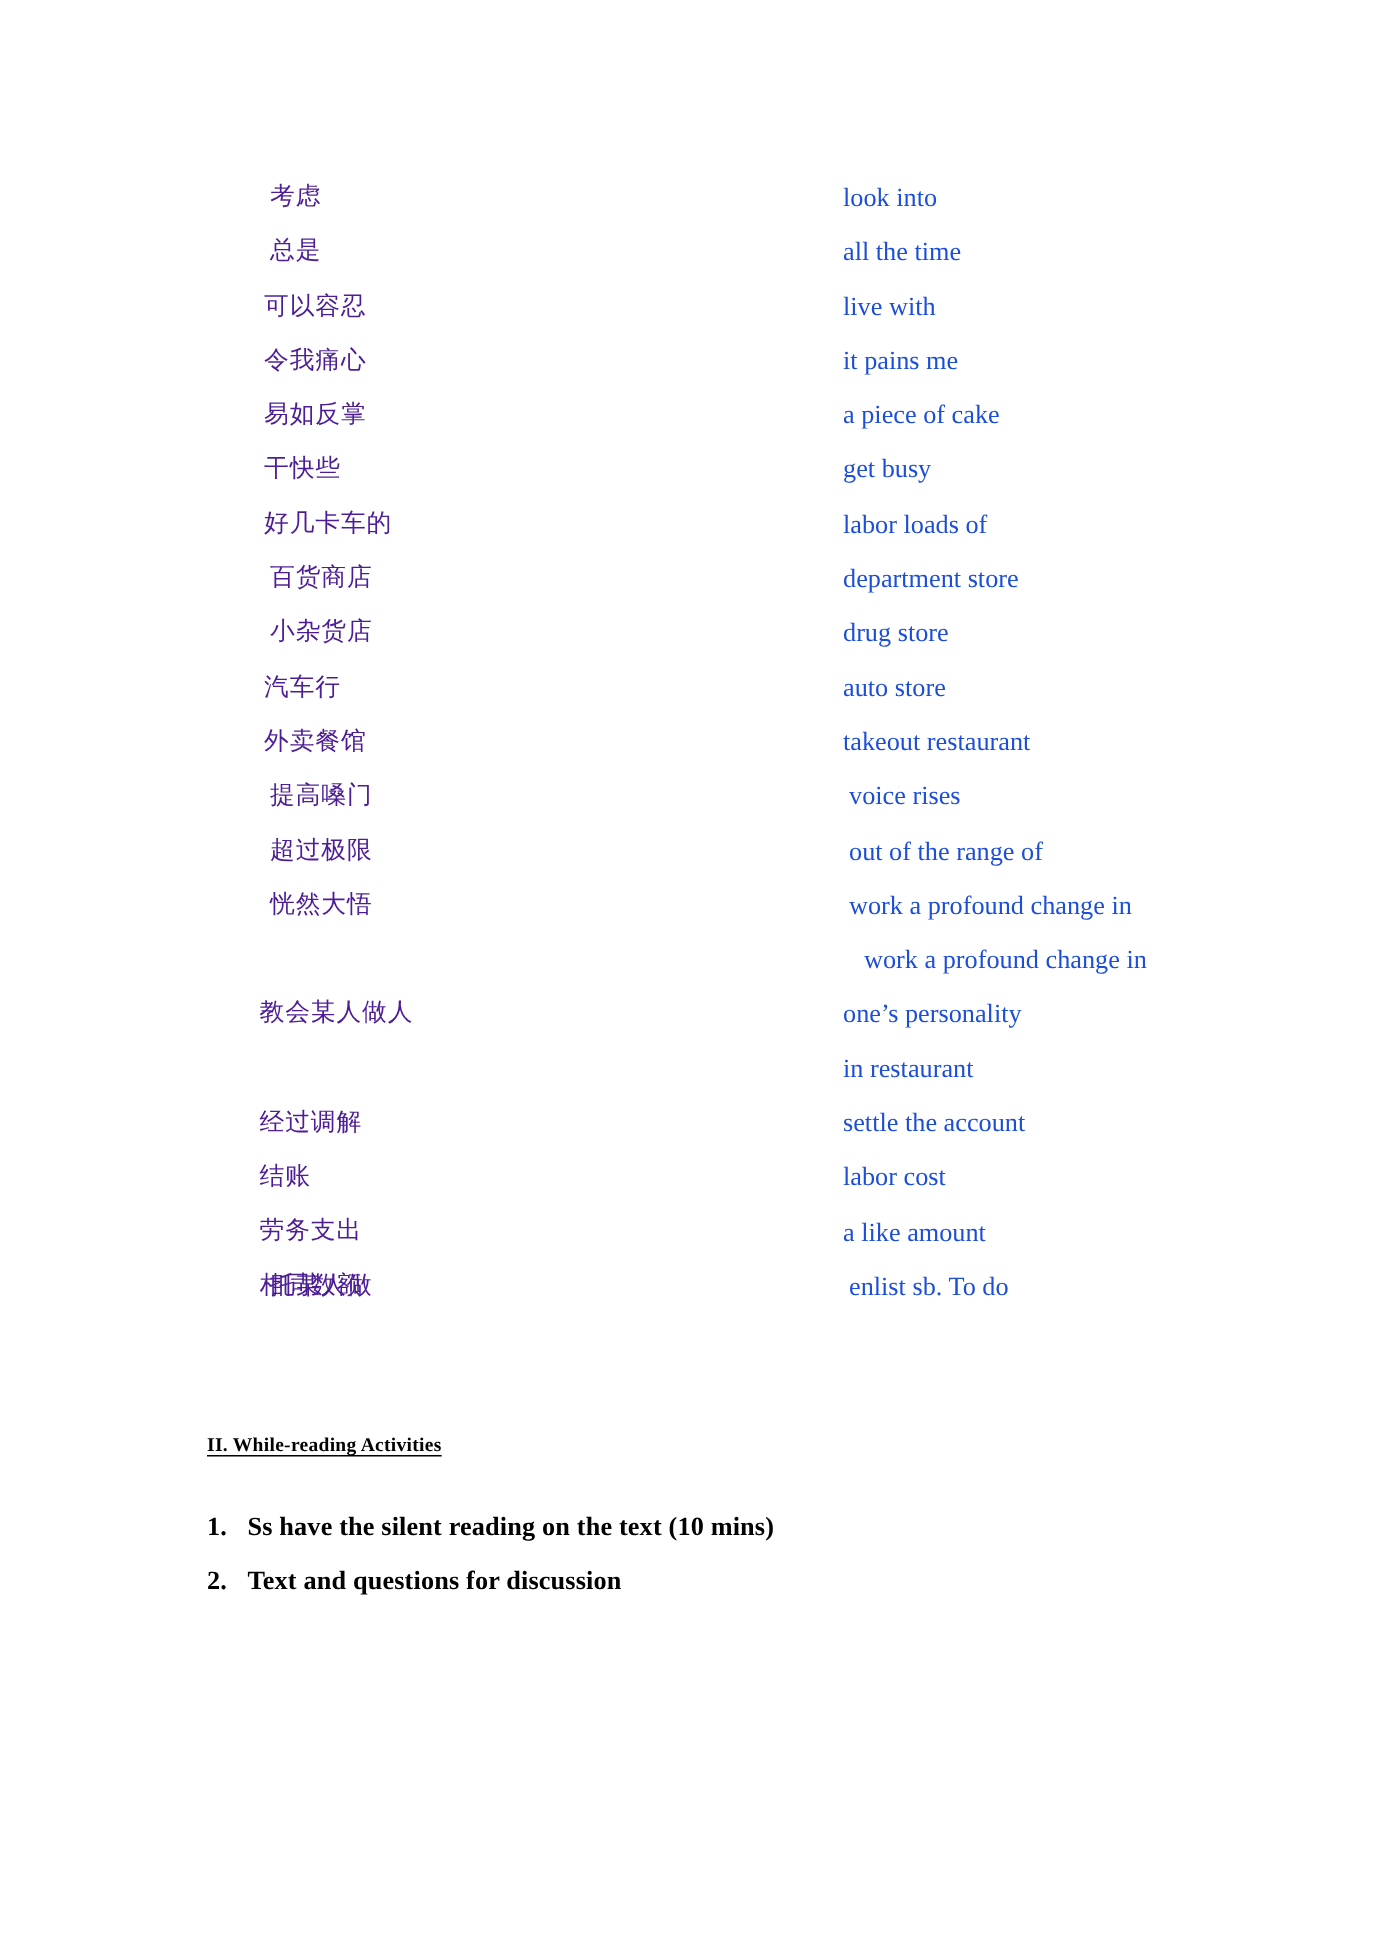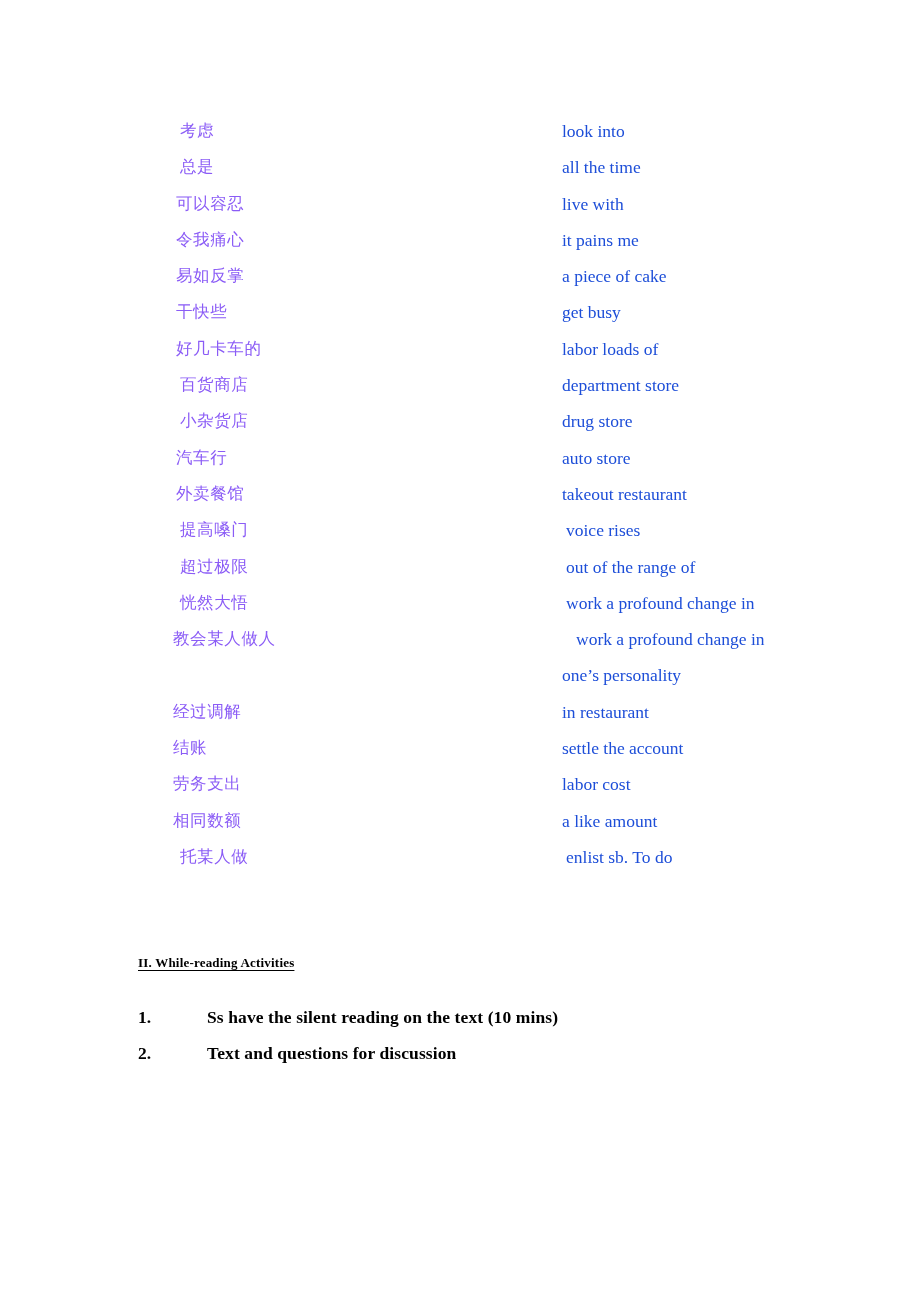--- a/index.html
+++ b/index.html
@@ -39,35 +39,35 @@
     white-space: nowrap;
   }
 
   .vocab-cn {
     position: absolute;
     left: 176px;
     top: 0;
     font-family: "DejaVu Sans", "Liberation Sans", sans-serif;
     font-size: 16.5px;
     letter-spacing: 0.6px;
-    color: #8b5cf6;
+    color: #4c1d95;
   }
 
   .vocab-en {
     position: absolute;
     left: 562px;
     top: 0;
     font-family: "Liberation Serif", "DejaVu Serif", serif;
     font-size: 17.5px;
     color: #1d4ed8;
   }
 
   
   .indent-1 .vocab-cn { left: 180px; }
-  .indent-2 .vocab-cn { left: 173px; }
+  .indent-2 .vocab-cn { left: 173px; margin-top: 36px; }
   .en-indent-1 .vocab-en { left: 566px; }
   .en-indent-2 .vocab-en { left: 576px; }
 
   
   .section-heading {
     position: absolute;
     left: 138px;
     top: 955px;
     font-family: "Liberation Serif", "DejaVu Serif", serif;
     font-size: 13px;
@@ -101,21 +101,20 @@
     font-weight: bold;
   }
 
   .activity-text {
     position: absolute;
     left: 165px;
     top: 0;
     font-size: 17.5px;
     font-weight: bold;
     letter-spacing: 0.1px;
-    margin-left: 42px;
   }
 </style>
 </head>
 <body>
 
 <div class="page">
 
   <div class="vocab-list">
       <div class="vocab-row indent-1 ">
         <span class="vocab-cn">考虑</span>

